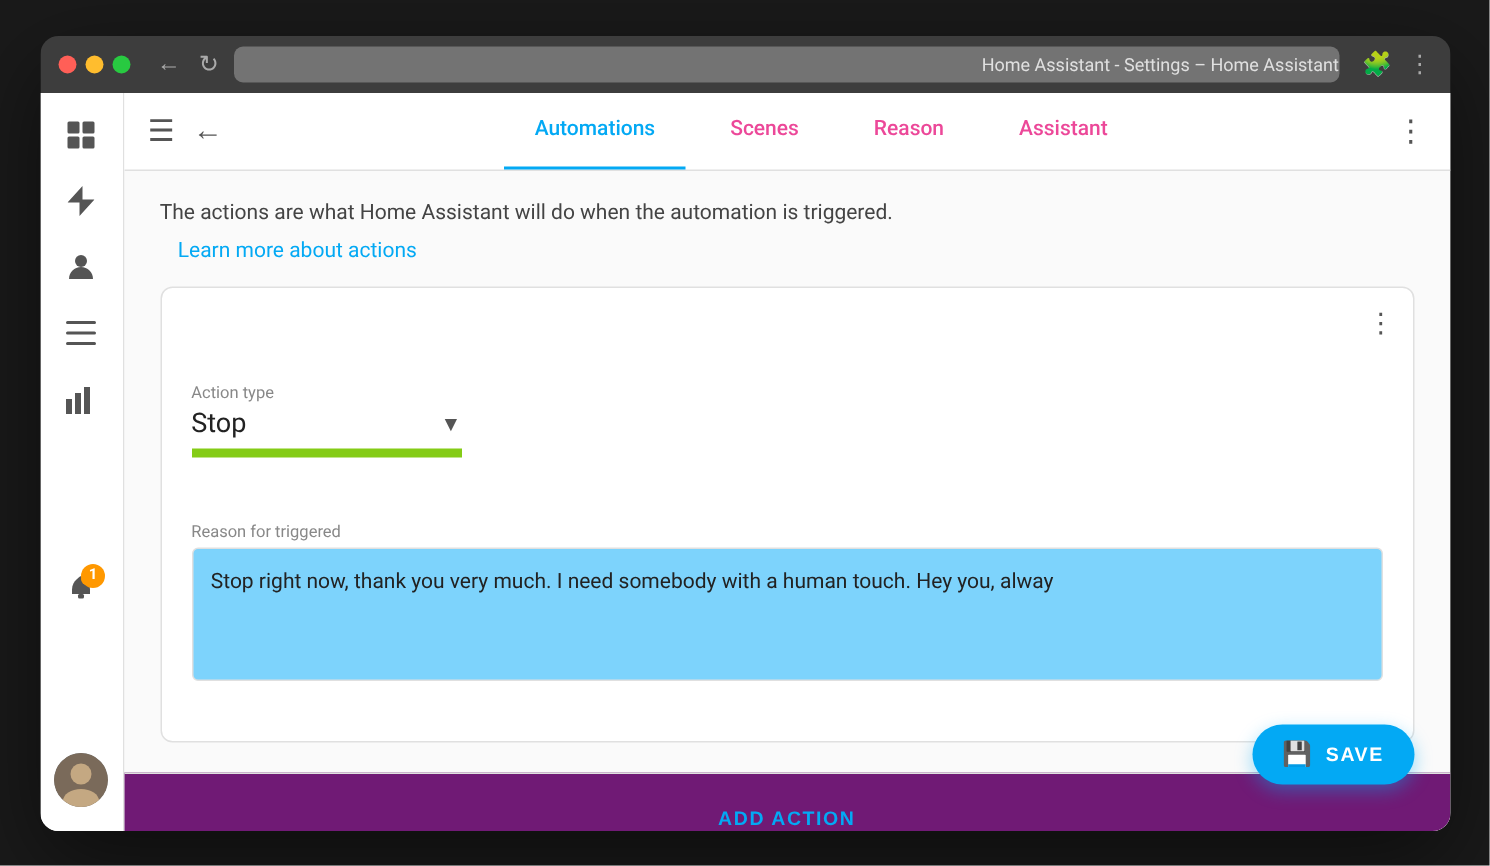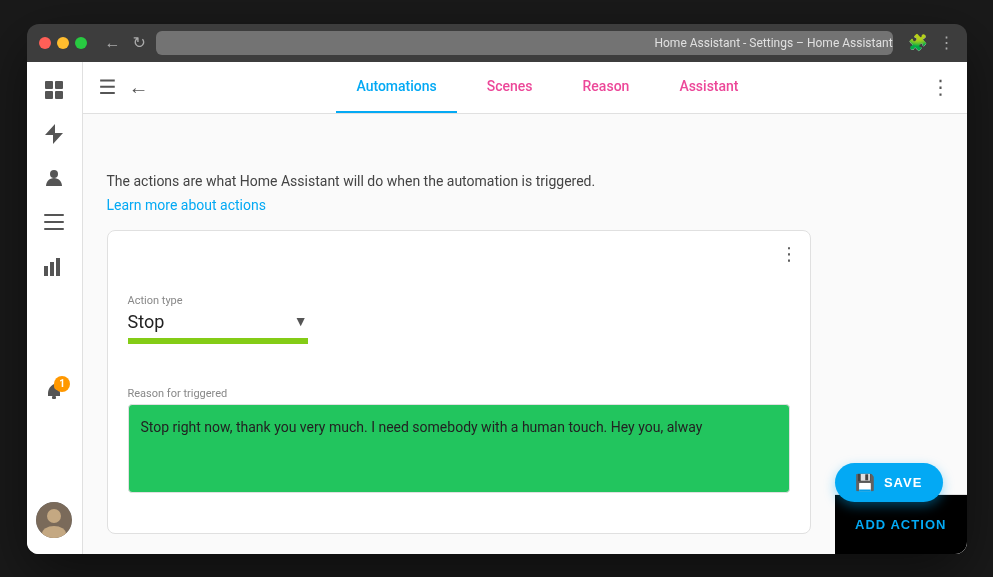--- a/index.html
+++ b/index.html
@@ -217,20 +217,21 @@
     .description-text {
       color: #444;
       font-size: 14px;
       margin-bottom: 6px;
     }
     .learn-more-link {
       color: #03a9f4;
       font-size: 14px;
       cursor: pointer;
       text-decoration: none;
+      margin-left: 12px;
     }
 
     
     .action-card {
       background: #fff;
       border-radius: 8px;
       border: 1px solid #e0e0e0;
       margin-top: 16px;
       padding: 20px;
       position: relative;
@@ -277,21 +278,21 @@
     }
 
     
     .textarea-field {
       border: 1px solid #e0e0e0;
       border-radius: 4px;
       padding: 12px;
       width: 100%;
       font-size: 14px;
       color: #222;
-      background: #22c55e;
+      background: #7dd3fc;
       resize: none;
       font-family: inherit;
       line-height: 1.5;
     }
 
     
     .toggle-row {
       display: flex;
       align-items: center;
       gap: 12px;
@@ -317,21 +318,21 @@
       transition: left 0.2s;
       box-shadow: 0 1px 3px rgba(0,0,0,0.3);
     }
     .toggle-label {
       font-size: 14px;
       color: #333;
     }
 
     
     .bottom-bar {
-      background: #000000;
+      background: #701a75;
       border-top: 1px solid #e0e0e0;
       height: 60px;
       display: flex;
       align-items: center;
       justify-content: center;
       padding: 0 20px;
       flex-shrink: 0;
     }
     .add-action-btn {
       background: none;
@@ -361,22 +362,21 @@
       box-shadow: 0 4px 12px rgba(3,169,244,0.4);
     }
     .save-icon {
       font-size: 16px;
     }
 
     .content-wrapper {
       position: relative;
       flex: 1;
       display: flex;
-      flex-direction: row;
-      align-items: flex-end;
+      flex-direction: column;
     }
 
     .hamburger-btn {
       color: #555;
       font-size: 20px;
       background: none;
       border: none;
       cursor: pointer;
       margin-right: 12px;
     }

